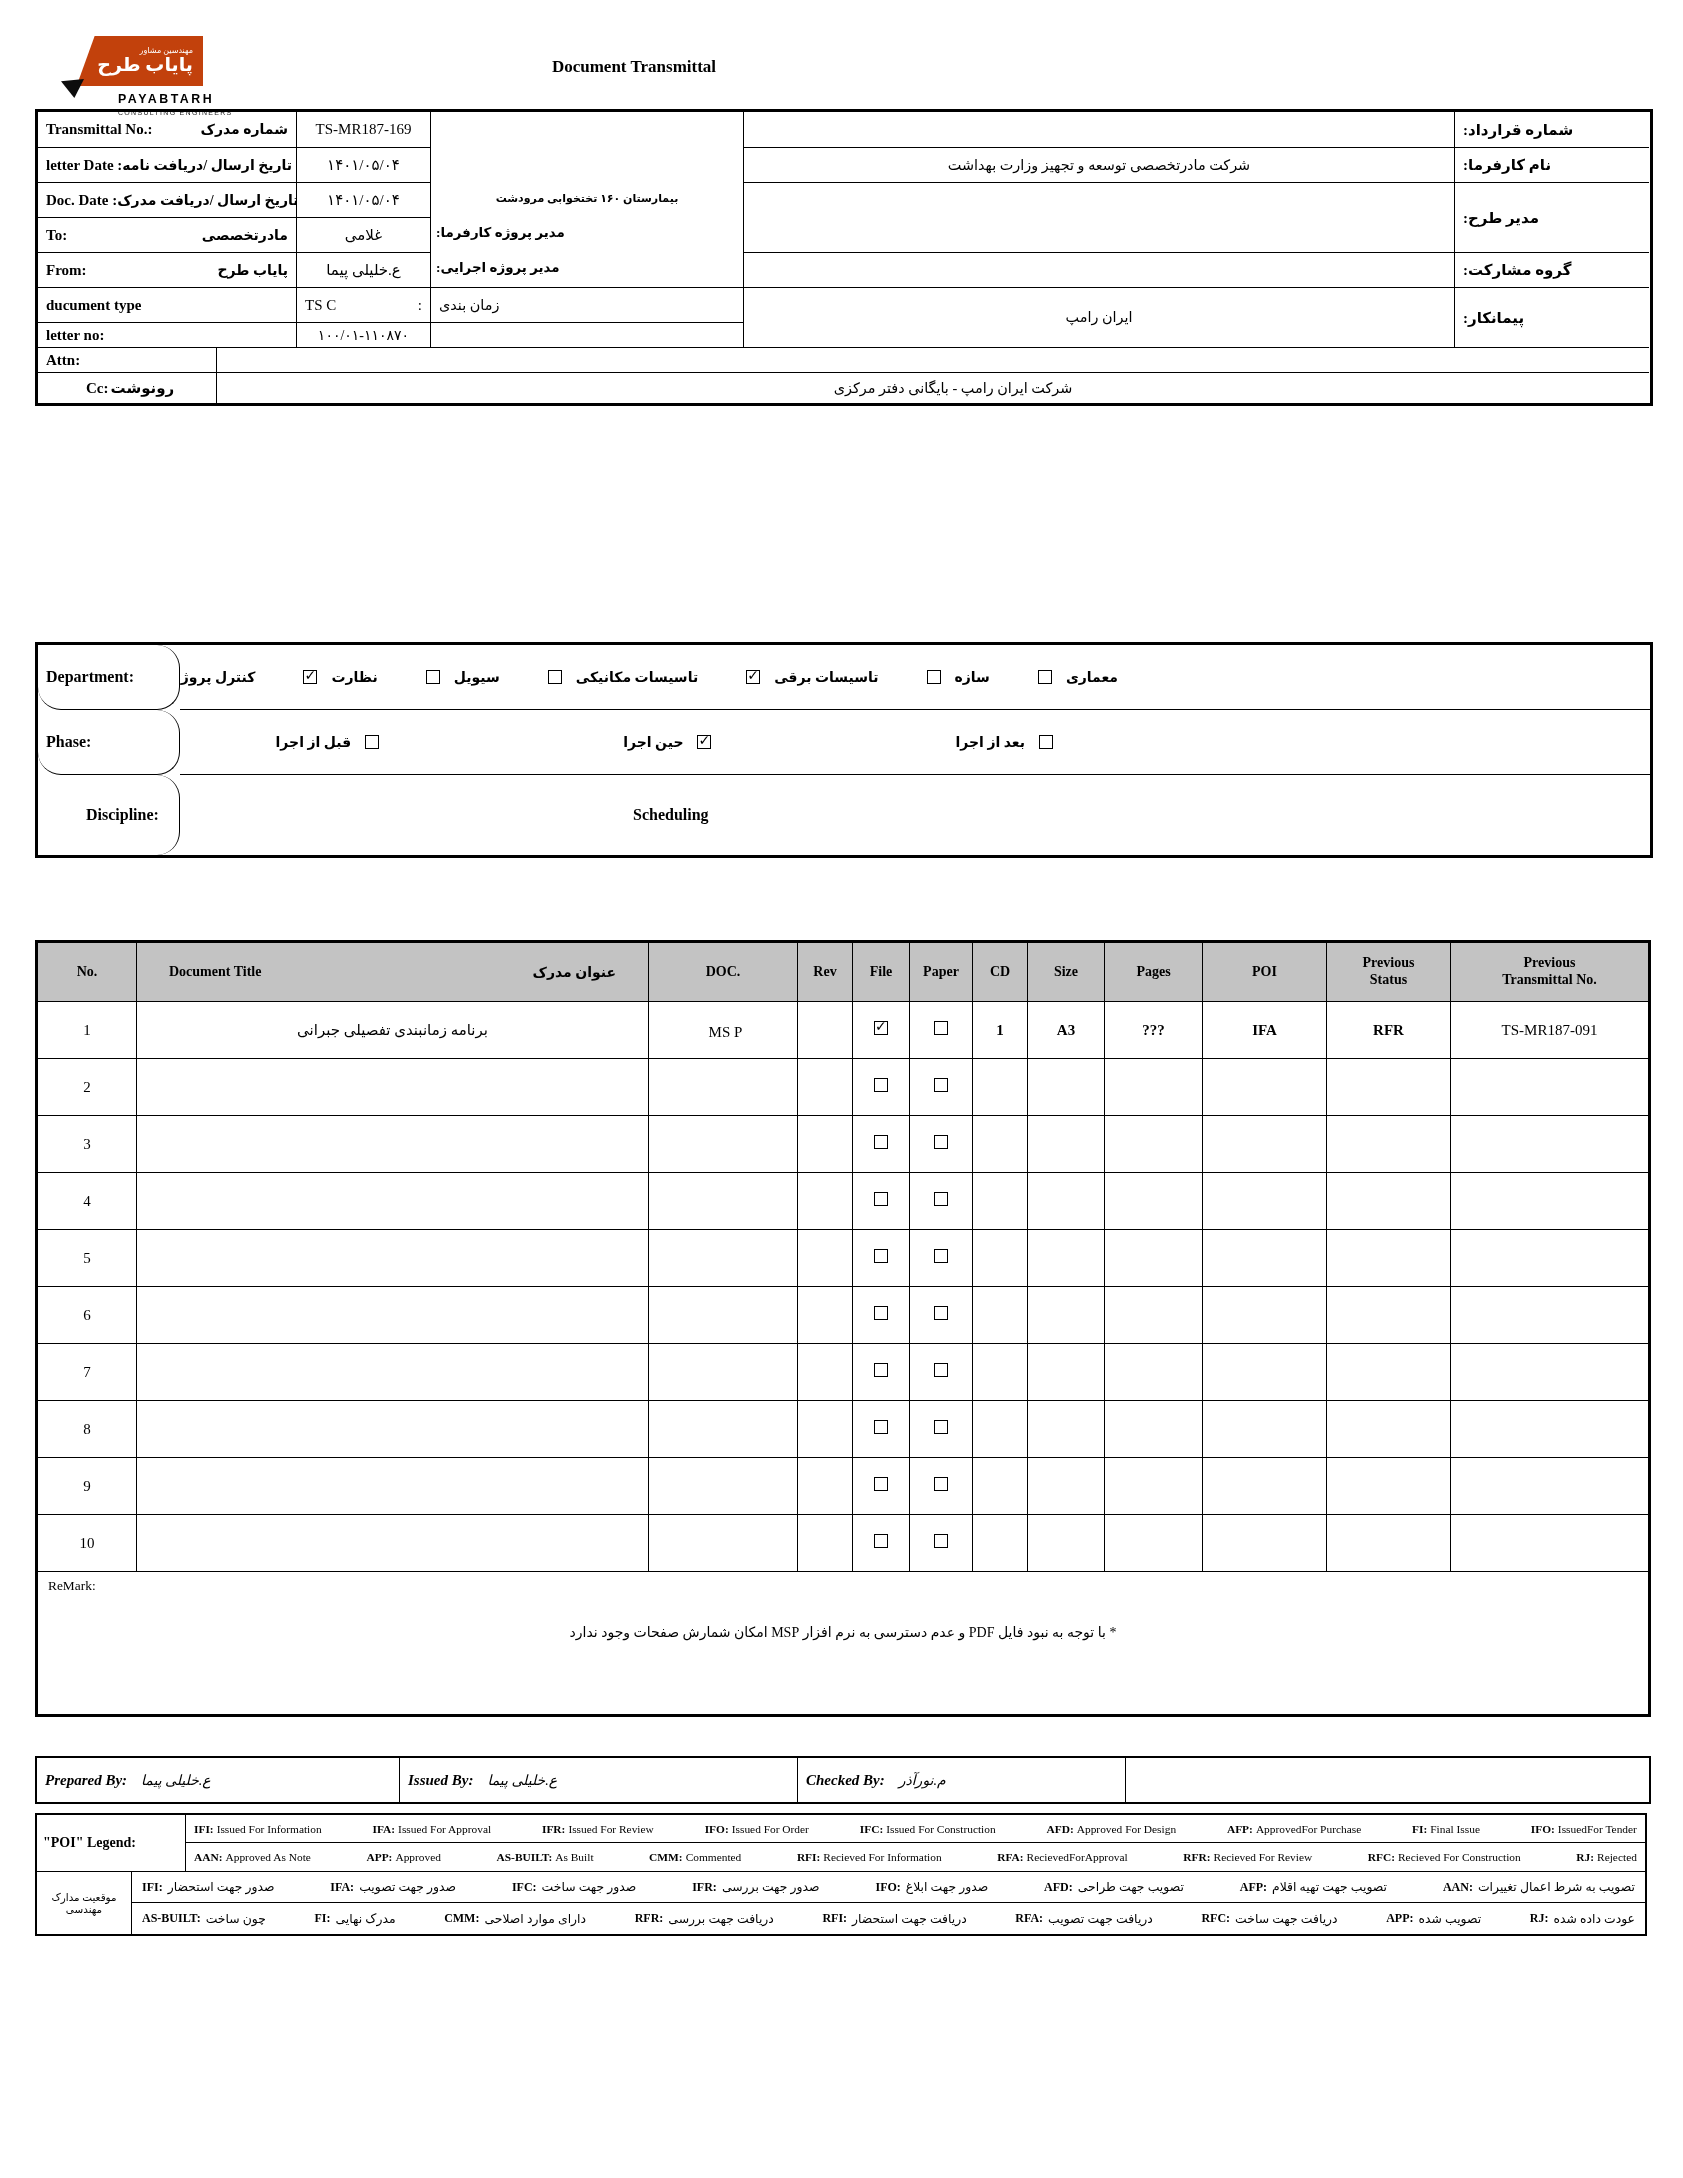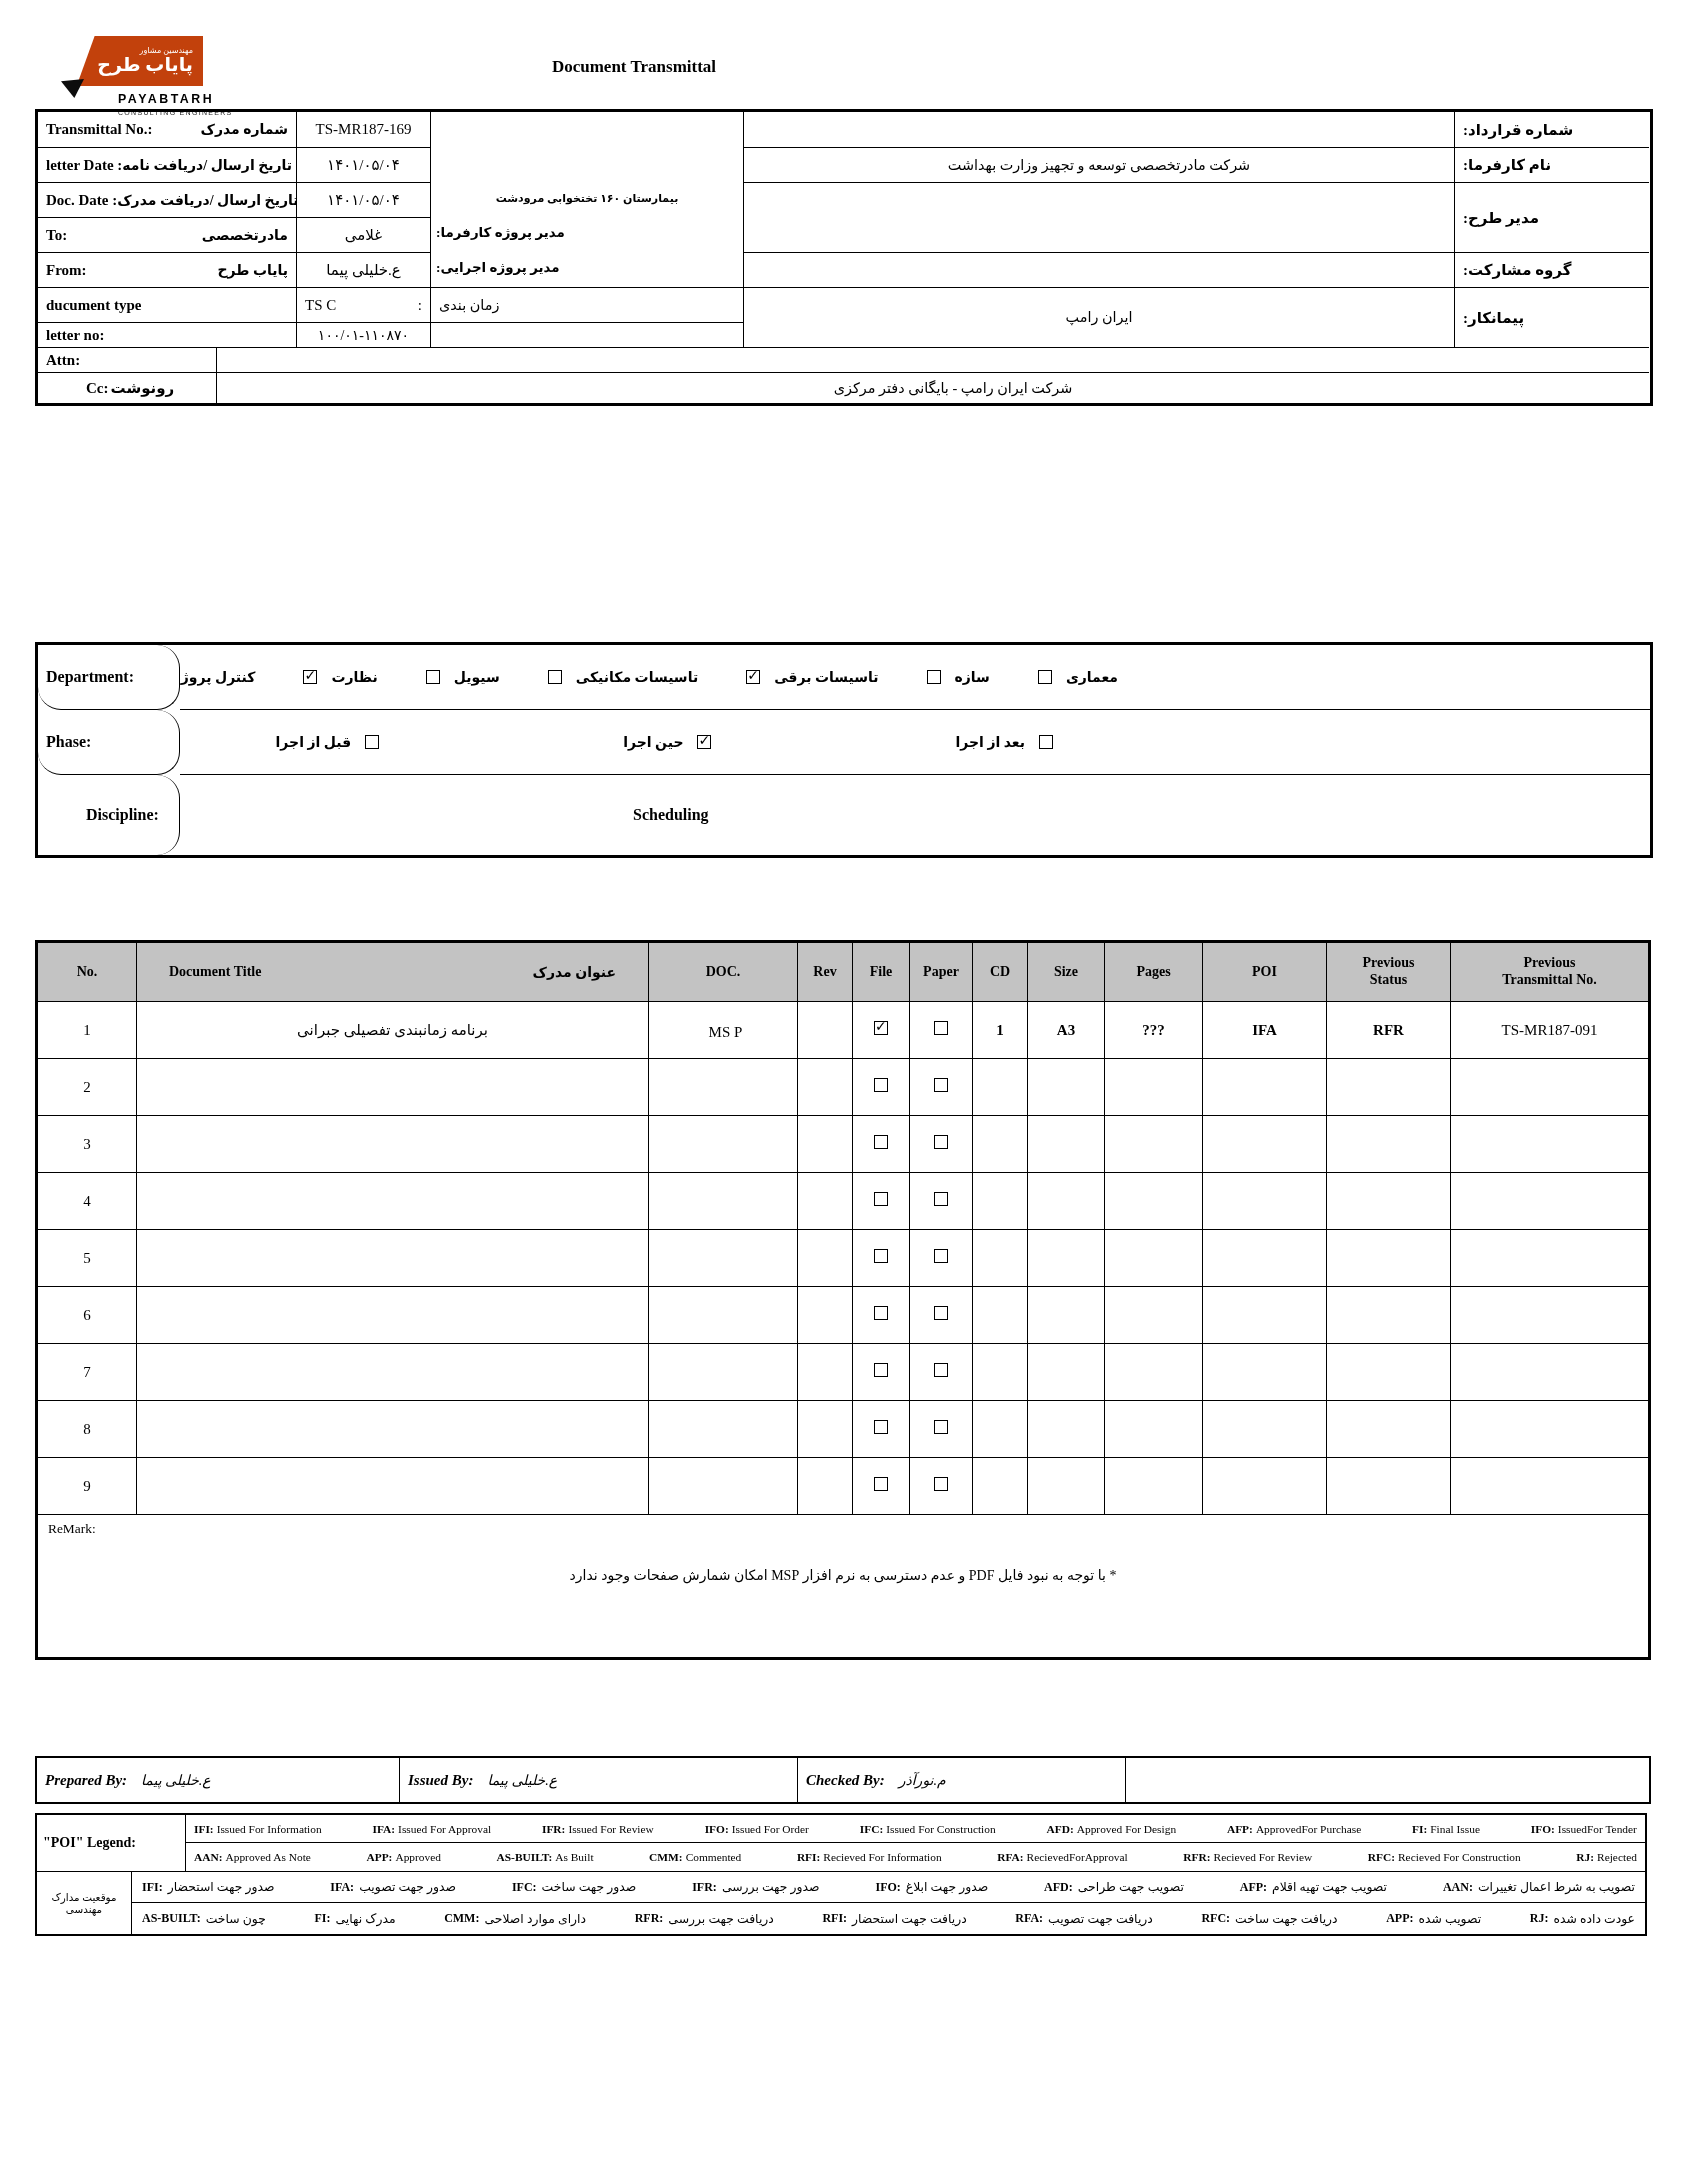--- a/index.html
+++ b/index.html
@@ -405,20 +405,34 @@
         <td class="c-rev"></td>
         <td class="c-file"><span class="cbx"></span></td>
         <td class="c-paper"><span class="cbx"></span></td>
         <td class="c-cd"></td>
         <td class="c-size"></td>
         <td class="c-pages"></td>
         <td class="c-poi"></td>
         <td class="c-prev"></td>
         <td class="c-ptn"></td>
       </tr>
+      <tr>
+        <td class="c-no">10</td>
+        <td class="c-title"></td>
+        <td class="c-doc"></td>
+        <td class="c-rev"></td>
+        <td class="c-file"><span class="cbx"></span></td>
+        <td class="c-paper"><span class="cbx"></span></td>
+        <td class="c-cd"></td>
+        <td class="c-size"></td>
+        <td class="c-pages"></td>
+        <td class="c-poi"></td>
+        <td class="c-prev"></td>
+        <td class="c-ptn"></td>
+      </tr>
     </tbody>
   <tbody>
     <tr class="remark-row">
       <td colspan="12">
         <span class="remark-label">ReMark:</span>
         <div class="remark-text">* با توجه به نبود فایل PDF و عدم دسترسی به نرم افزار MSP امکان شمارش صفحات وجود ندارد</div>
       </td>
     </tr>
   </tbody>
 </table>

